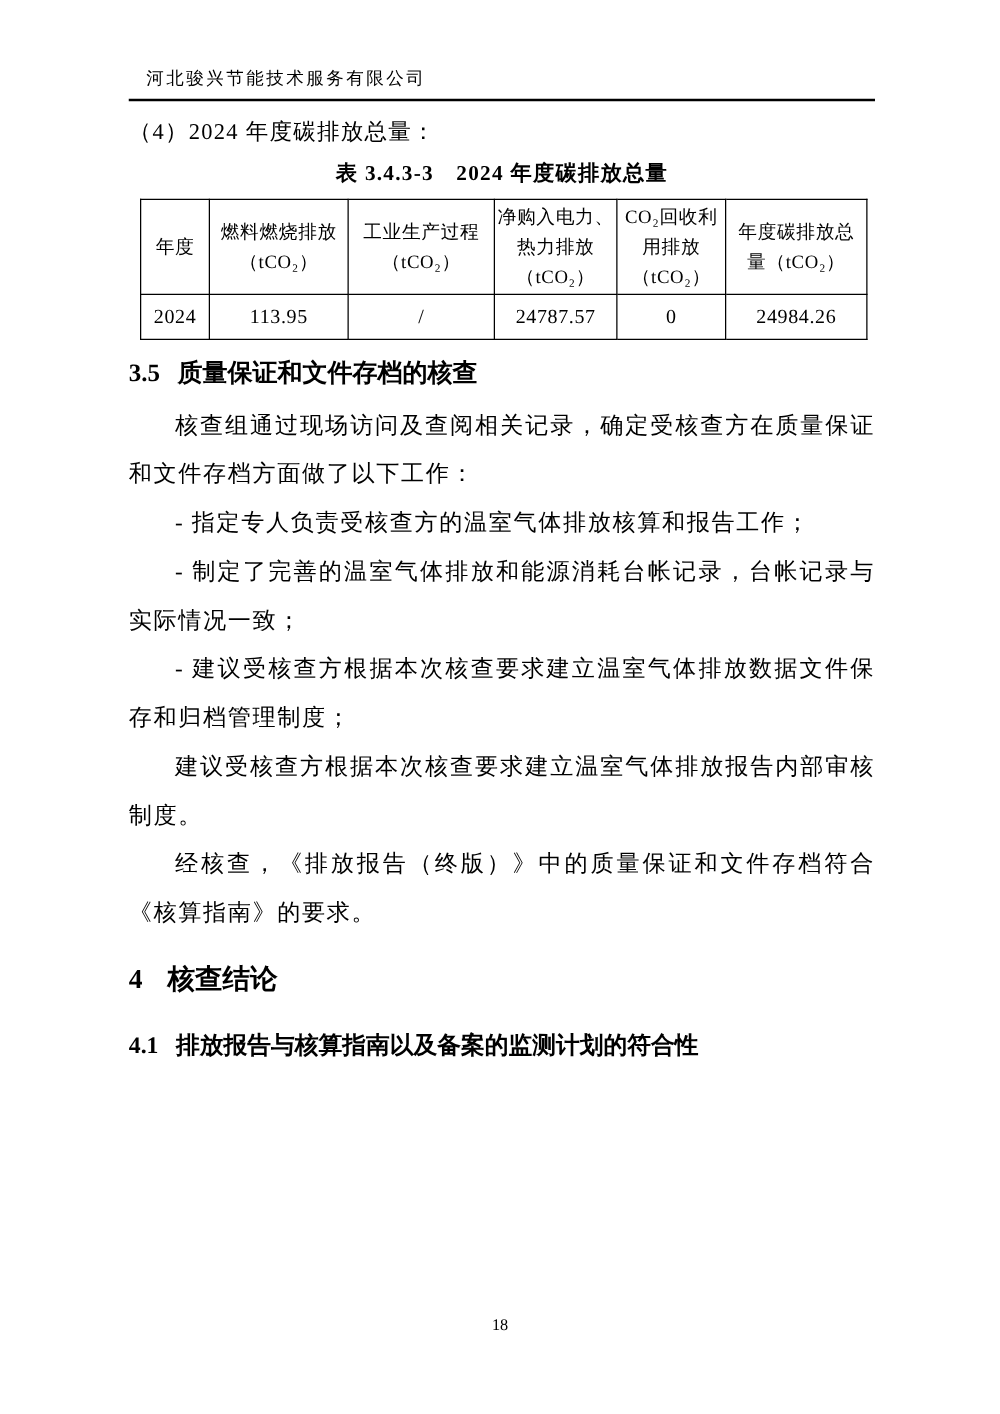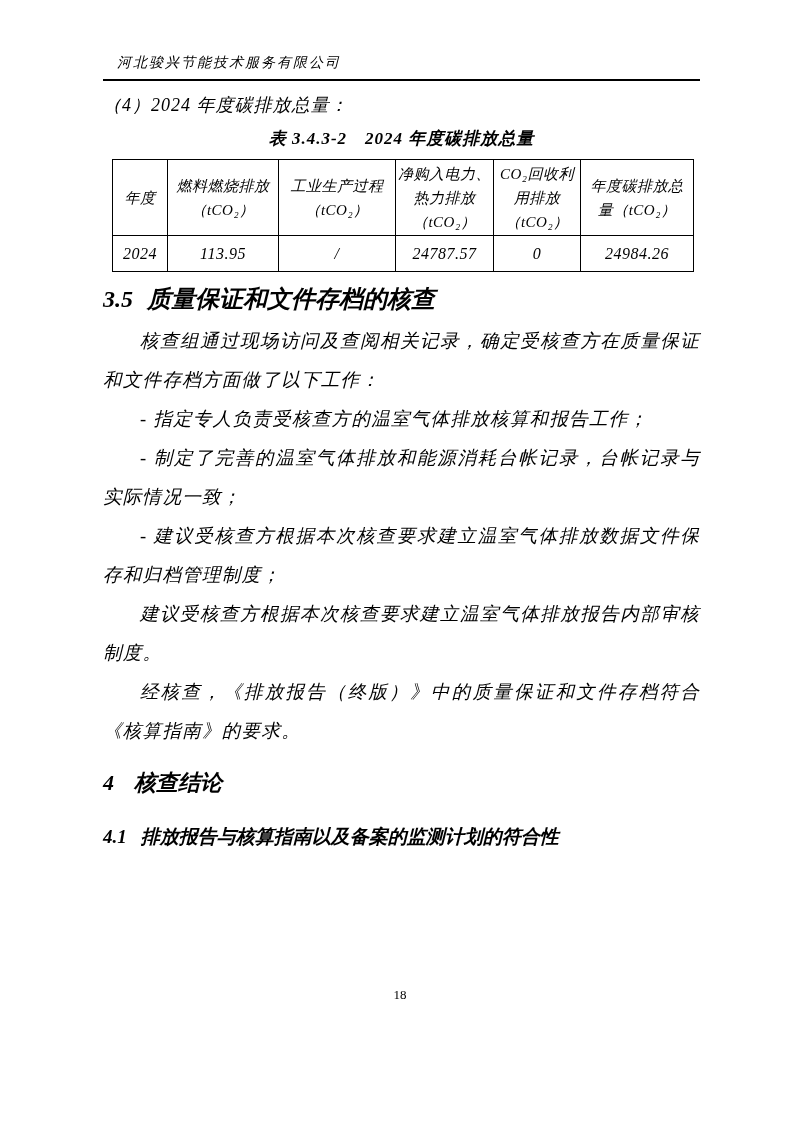--- a/index.html
+++ b/index.html
@@ -5,21 +5,21 @@
   html,body{margin:0;padding:0;background:#fff;}
   .page{
     position:relative;
     width:800px;height:1131px;
     background:#ffffff;
     color:#000;
     font-family:"Liberation Serif","DejaVu Serif",serif;
     overflow:hidden;
     box-sizing:border-box;
   }
-  .content{padding:54px 100px 0 103px;font-style:italic;}
+  .content{padding:54px 100px 0 103px;}
 
   .doc-header{border-bottom:2px solid #000;padding-bottom:7px;}
   .doc-header .company{font-size:14px;letter-spacing:2px;margin-left:14px;}
 
   table{border-collapse:collapse;table-layout:fixed;}
   td,th{border:1px solid #000;text-align:center;vertical-align:middle;
         font-weight:normal;overflow:hidden;padding:0 2px;box-sizing:border-box;}
 
   .carryover{margin-top:15px;width:595px;border:1.5px solid #000;}
   .carryover td{height:36px;font-size:16px;letter-spacing:1px;}
@@ -27,49 +27,49 @@
   .item-label{margin:10px 0 0 0;font-size:18px;line-height:28px;letter-spacing:1px;}
 
   .caption{margin:6px 0 0 0;text-align:center;font-weight:bold;font-size:17px;
            line-height:28px;letter-spacing:1px;white-space:pre-line;}
 
   .emission{margin-top:6px;margin-left:9px;width:581px;border:1.5px solid #000;}
   .emission th{height:76px;font-size:15px;line-height:24px;white-space:pre-line;letter-spacing:0.5px;}
   .emission td{height:36px;font-size:16px;letter-spacing:0.5px;}
 
   .h1,.h2{font-weight:bold;margin:0;}
-  .h-35{margin-top:13px;font-size:24px;line-height:28px;}
+  .h-35{margin-top:13px;font-size:20px;line-height:28px;}
   .h-4{margin-top:16px;font-size:22px;line-height:32px;}
   .h-41{margin-top:24px;font-size:19px;line-height:28px;}
   .h-num{display:inline-block;}
   .h-gap{display:inline-block;width:14px;}
   .h-4 .h-gap{width:20px;}
 
   .body-block{margin-top:9px;}
   .body-block-2{margin-top:4px;}
   p.para{margin:0;font-size:18.5px;line-height:39px;letter-spacing:1.3px;
          text-align:justify;text-indent:2em;}
 
-  .page-number{position:absolute;top:987px;left:0;width:100%;
+  .page-number{position:absolute;top:1052px;left:0;width:100%;
                text-align:center;font-size:13px;}
 </style>
 </head>
 <body>
 
 <div class="page">
   <div class="content">
 
     <div class="doc-header">
       <div class="company">河北骏兴节能技术服务有限公司</div>
     </div>
 
 
     <p class="item-label">（4）2024 年度碳排放总量：</p>
 
-    <p class="caption">表 3.4.3-2　2024 年度碳排放总量</p>
+    <p class="caption">表 3.4.3-3　2024 年度碳排放总量</p>
 
     <table class="emission">
       <colgroup>
         <col style="width:55px">
           <col style="width:111px">
           <col style="width:117px">
         <col style="width:98px">
           <col style="width:87px">
           <col style="width:113px">
       </colgroup>

